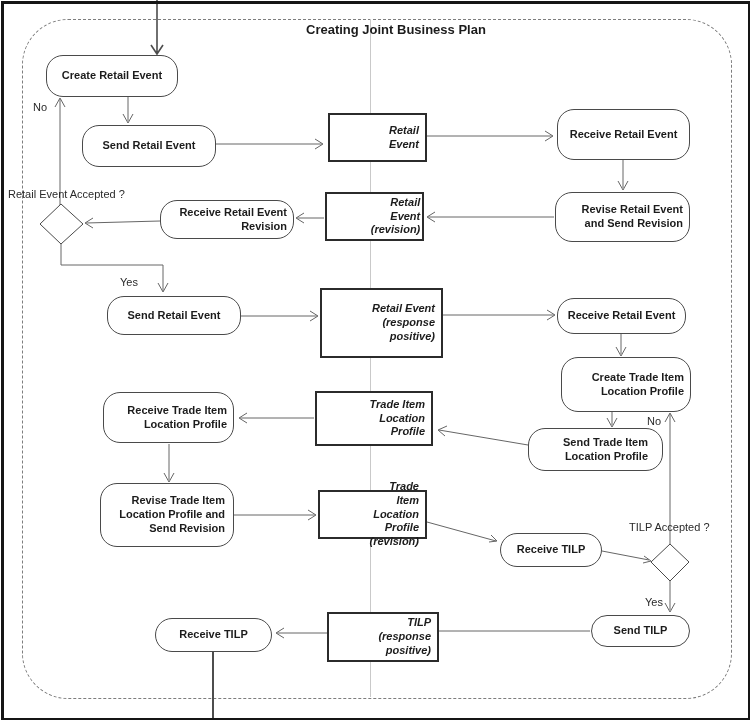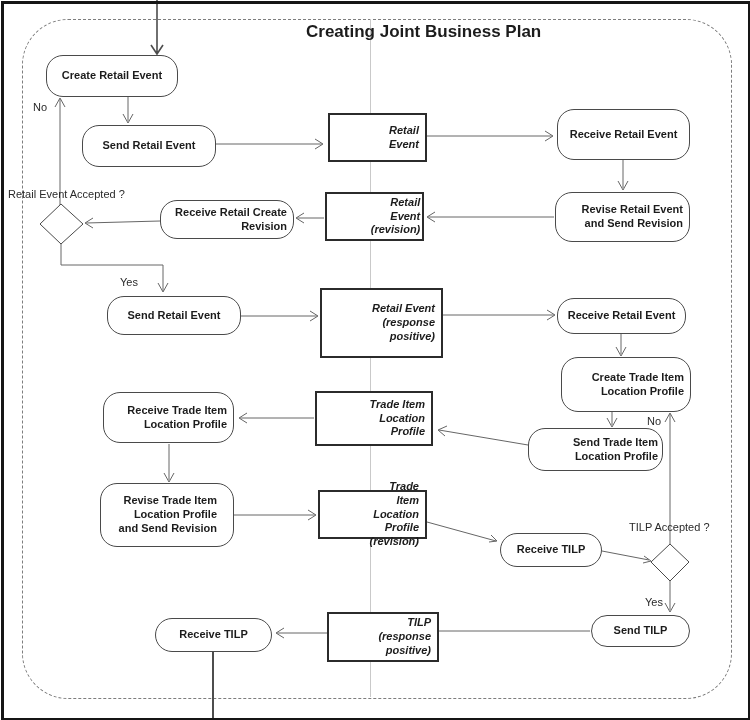--- a/index.html
+++ b/index.html
@@ -14,21 +14,21 @@
   .dashed-frame{
     position:absolute;left:22px;top:19px;width:708px;height:678px;
     border:1px dashed #7d7d7d;border-radius:46px;z-index:0;
   }
   .swimlane-line{
     position:absolute;left:370px;top:19px;width:1px;height:678px;
     background:#c9c9c9;z-index:0;
   }
   .diagram-title{
     position:absolute;left:306px;top:22px;z-index:3;
-    font-size:17px;font-weight:bold;color:#1c1c1c;white-space:nowrap;
+    font-size:13px;font-weight:bold;color:#1c1c1c;white-space:nowrap;
   }
   svg.connectors{position:absolute;left:0;top:0;z-index:1;}
   .node{
     position:absolute;z-index:2;background:#fff;color:#1c1c1c;
     display:flex;align-items:center;justify-content:center;text-align:right;
     font-size:11px;font-weight:bold;line-height:1.25;box-sizing:border-box;
     padding:2px 6px;
   }
   .activity{border:1px solid #4a4a4a;border-radius:17px;}
   .object{border:2px solid #2b2b2b;font-style:italic;padding-left:48px;}
@@ -107,37 +107,37 @@
   <div class="node activity" style="left:82px;top:125px;width:134px;height:42px;">Send Retail Event</div>
 
   <div class="node object" style="left:328px;top:113px;width:99px;height:49px;">Retail Event</div>
 
   <div class="node activity" style="left:557px;top:109px;width:133px;height:51px;">Receive Retail Event</div>
 
   <div class="node activity" style="left:555px;top:192px;width:135px;height:50px;">Revise Retail Event and Send Revision</div>
 
   <div class="node object" style="left:325px;top:192px;width:99px;height:49px;">Retail Event (revision)</div>
 
-  <div class="node activity" style="left:160px;top:200px;width:134px;height:39px;">Receive Retail Create Revision</div>
+  <div class="node activity" style="left:160px;top:200px;width:134px;height:39px;">Receive Retail Event Revision</div>
 
   <div class="node activity" style="left:107px;top:296px;width:134px;height:39px;">Send Retail Event</div>
 
   <div class="node object" style="left:320px;top:288px;width:123px;height:70px;">Retail Event (response positive)</div>
 
   <div class="node activity" style="left:557px;top:298px;width:129px;height:36px;">Receive Retail Event</div>
 
   <div class="node activity" style="left:561px;top:357px;width:130px;height:55px;">Create Trade Item Location Profile</div>
 
-  <div class="node activity" style="left:528px;top:428px;width:135px;height:43px;padding:4px;">Send Trade Item Location Profile</div>
+  <div class="node activity" style="left:528px;top:428px;width:135px;height:43px;padding:14px;">Send Trade Item Location Profile</div>
 
   <div class="node object" style="left:315px;top:391px;width:118px;height:55px;">Trade Item Location Profile</div>
 
   <div class="node activity" style="left:103px;top:392px;width:131px;height:51px;">Receive Trade Item Location Profile</div>
 
-  <div class="node activity" style="left:100px;top:483px;width:134px;height:64px;padding:16px;">Revise Trade Item Location Profile and Send Revision</div>
+  <div class="node activity" style="left:100px;top:483px;width:134px;height:64px;padding:8px;">Revise Trade Item Location Profile and Send Revision</div>
 
   <div class="node object" style="left:318px;top:490px;width:109px;height:49px;">Trade Item Location Profile (revision)</div>
 
   <div class="node activity" style="left:500px;top:533px;width:102px;height:34px;">Receive TILP</div>
 
   <div class="node activity" style="left:591px;top:615px;width:99px;height:32px;">Send TILP</div>
 
   <div class="node object" style="left:327px;top:612px;width:112px;height:50px;">TILP (response positive)</div>
 
   <div class="node activity" style="left:155px;top:618px;width:117px;height:34px;">Receive TILP</div>

